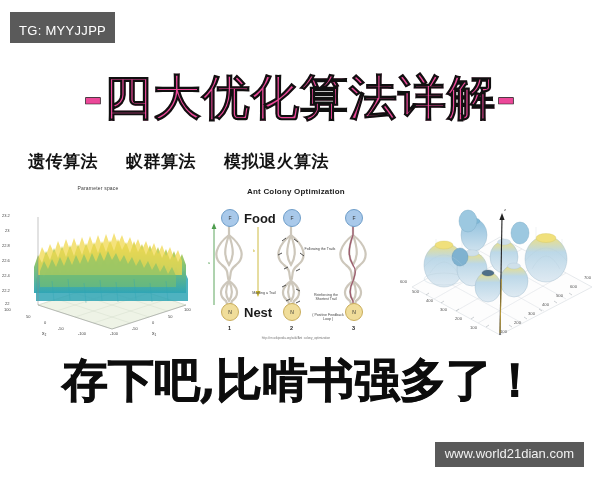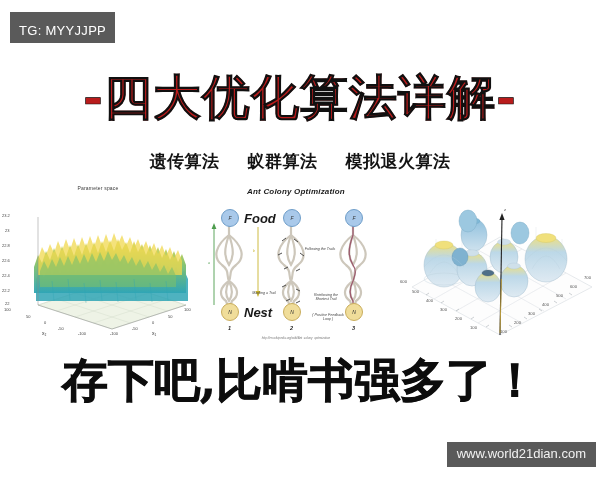--- a/index.html
+++ b/index.html
@@ -22,50 +22,50 @@
   }
 
   
   .main-title{
     position:absolute;left:0;top:72px;width:600px;
     text-align:center;
     font-family:"DejaVu Serif","Liberation Serif",serif;
     font-weight:bold;
     font-size:48px;
     letter-spacing:1px;
-    color:#b91c1c;
+    color:#ec4899;
     line-height:1.05;
     white-space:nowrap;
     -webkit-text-stroke:0.7px #101010;
   }
 
   
   .subtitle-row{
     position:absolute;left:0;top:150px;width:600px;
-    display:flex;justify-content:center;align-items:baseline;
+    display:flex;align-items:baseline;
     gap:28px;
     padding:0 28px;box-sizing:border-box;
   }
   .subtitle-item{
     font-family:"DejaVu Serif","Liberation Serif",serif;
     font-weight:bold;
     font-size:17px;
     color:#131313;
     white-space:nowrap;
     letter-spacing:.5px;
   }
 
   
   .panels{
     position:absolute;left:0;top:183px;width:600px;height:158px;
     display:flex;
   }
   .panel{position:relative;background:#fff;overflow:hidden;}
   .p1{width:196px;}
-  .p2{width:200px;font-style:italic;}
+  .p2{width:200px;}
   .p3{width:204px;}
 
   .panel-caption{
     position:absolute;width:100%;text-align:center;
     top:2px;left:0;
     font-size:5px;color:#3a3a3a;
     letter-spacing:.2px;
   }
   .panel-caption.big{
     font-size:8px;font-weight:bold;color:#1c1c1c;top:4px;
@@ -106,21 +106,21 @@
     font-weight:bold;
     font-size:46px;
     color:#0d0d0d;
     letter-spacing:0px;
     white-space:nowrap;
     -webkit-text-stroke:0.8px #0d0d0d;
   }
 
   
   .watermark{
-    position:absolute;right:4px;bottom:13px;
+    position:absolute;right:16px;bottom:13px;
     background:#5a5a5a;color:#f2f2f2;
     font-size:13px;
     padding:5px 10px 6px 10px;
     line-height:1.1;white-space:nowrap;
   }
 </style>
 </head>
 <body>
 
 <div class="poster">

